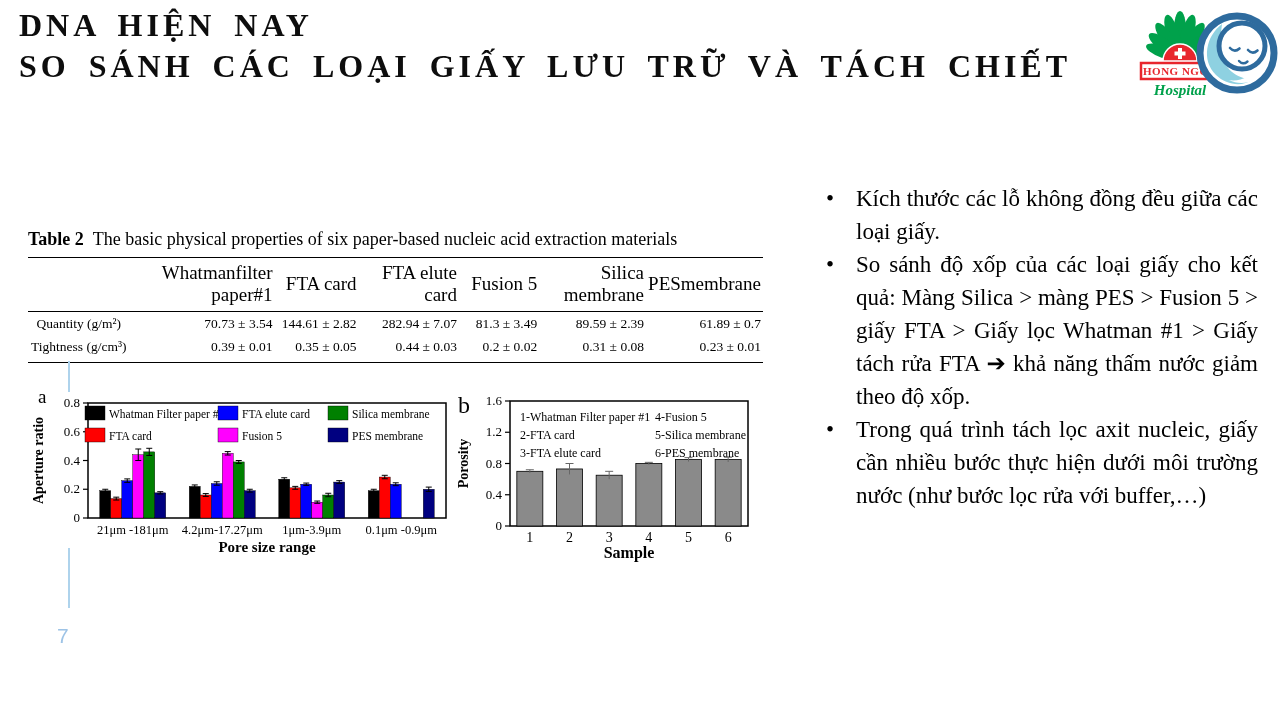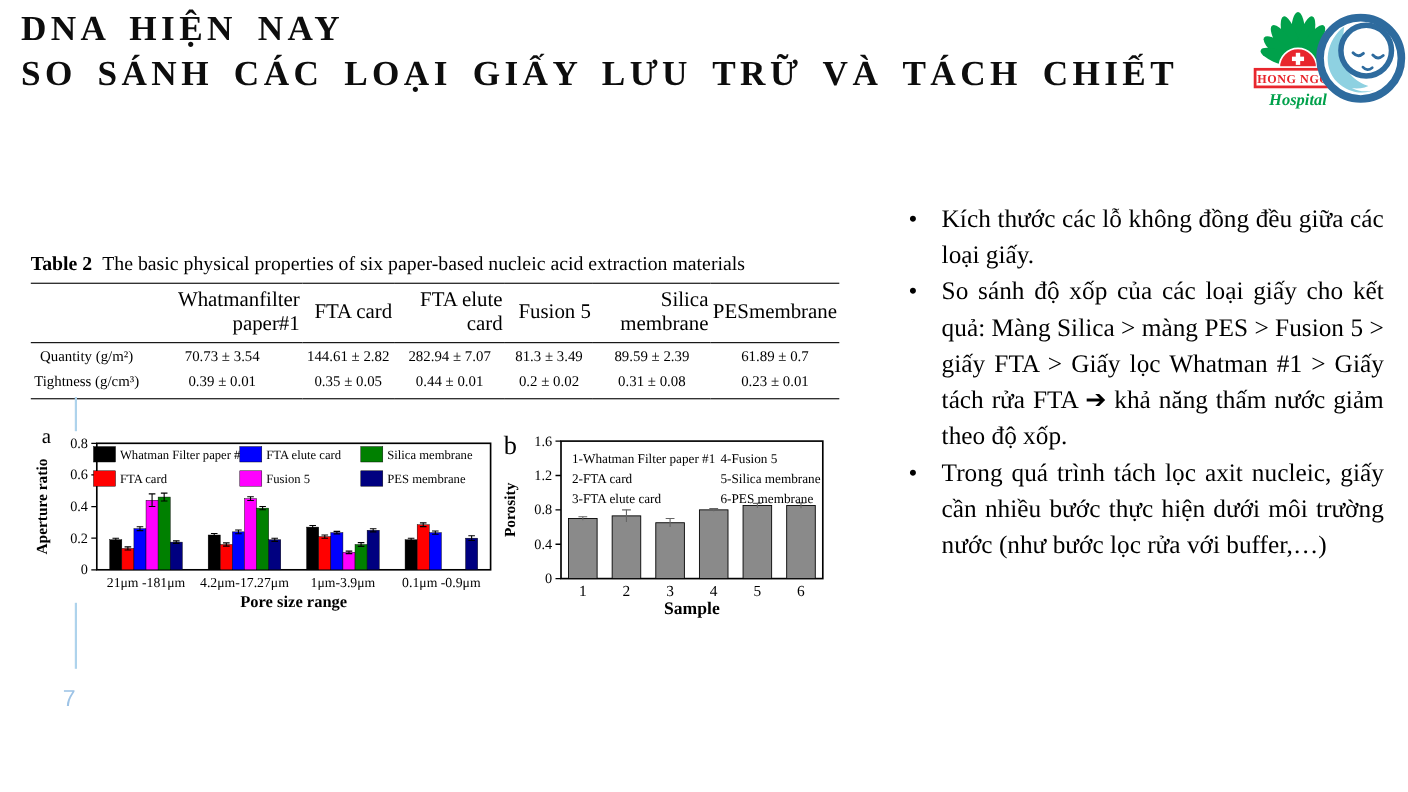--- a/index.html
+++ b/index.html
@@ -22,21 +22,21 @@
   .page-number{position:absolute;left:57px;top:624px;font-family:"Liberation Sans",sans-serif;
                font-size:21px;color:#9dc3e6;}
 
   
   .figure-table{position:absolute;left:28px;top:229px;width:735px;font-size:13.5px;}
   .figure-table .caption{font-size:18px;margin-bottom:7px;}
   .figure-table .caption b{font-weight:bold;}
   .props-table{border-collapse:collapse;width:100%;}
   .props-table thead th{font-weight:normal;text-align:right;padding:4px 2px 5px 2px;
         border-top:1.5px solid #000;border-bottom:1.5px solid #000;font-size:19px;}
-  .props-table tbody td{padding:2px 2px;height:19px;text-align:center;font-size:13.5px;}
+  .props-table tbody td{padding:2px 2px;height:19px;text-align:right;font-size:13.5px;}
   .props-table tbody td:first-child{text-align:center;}
   .props-table tbody tr:last-child td{padding-bottom:6px;}
   .props-table{border-bottom:1.5px solid #000;}
 
   
   .figure-charts{position:absolute;left:30px;top:383px;width:740px;height:195px;}
   .chart-a{position:absolute;left:0;top:0;}
   .chart-b{position:absolute;left:425px;top:0;}
   svg text{font-family:"Liberation Serif", serif;}
 
@@ -114,21 +114,21 @@
             <td>144.61 ± 2.82</td>
             <td>282.94 ± 7.07</td>
             <td>81.3 ± 3.49</td>
             <td>89.59 ± 2.39</td>
             <td>61.89 ± 0.7</td>
           </tr>
           <tr>
             <td>Tightness (g/cm³)</td>
             <td>0.39 ± 0.01</td>
             <td>0.35 ± 0.05</td>
-            <td>0.44 ± 0.01</td>
+            <td>0.44 ± 0.03</td>
             <td>0.2 ± 0.02</td>
             <td>0.31 ± 0.08</td>
             <td>0.23 ± 0.01</td>
           </tr>
         </tbody>
     </table>
   </div>
 
   <div class="figure-charts">
     <svg id="chart-a" class="chart-a" width="425" height="195" viewBox="0 0 425 195">

